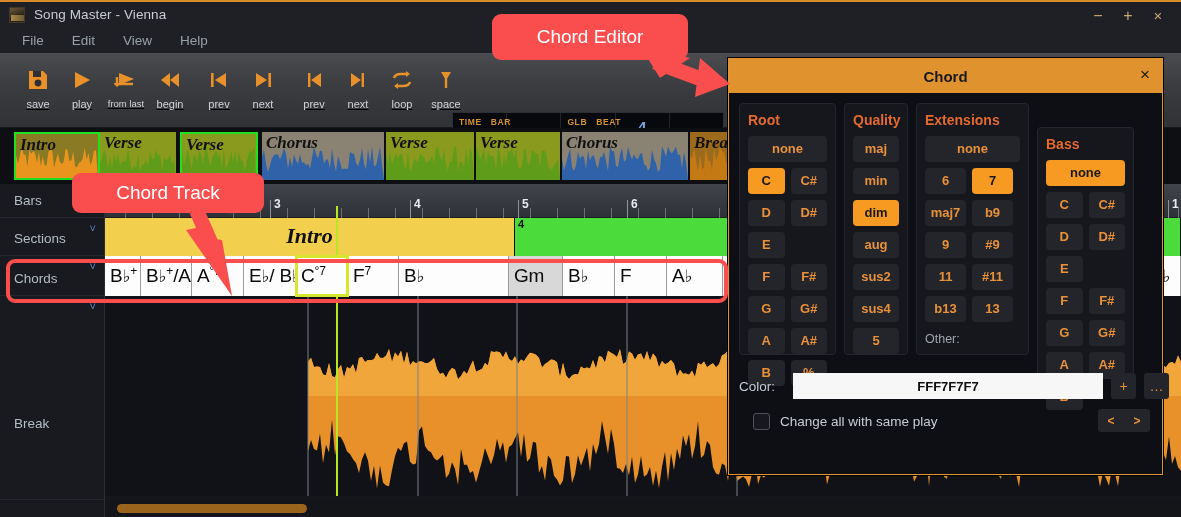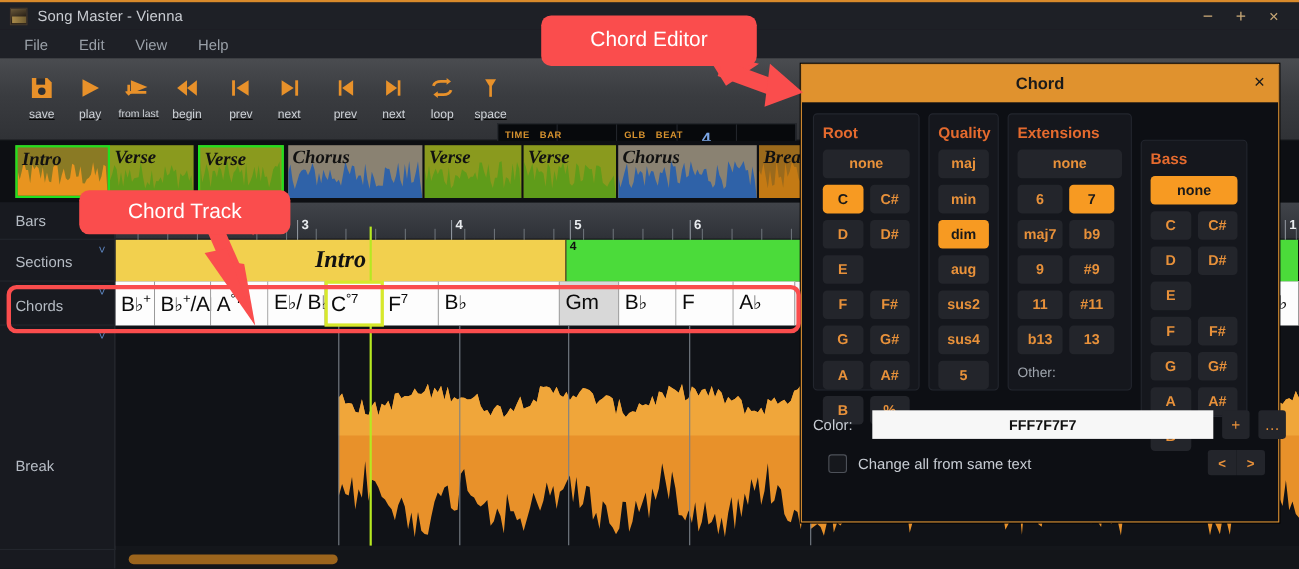--- a/index.html
+++ b/index.html
@@ -686,21 +686,21 @@
 
     <div class="colorrow">
       <div class="lab">Color:</div>
       <div class="colorfield">FFF7F7F7</div>
       <div class="sqbtn">+</div>
       <div class="sqbtn">…</div>
     </div>
 
     <div class="checkrow">
       <div class="cbox"></div>
-      <div class="ctxt">Change all from same text</div>
+      <div class="ctxt">Change all with same play</div>
     </div>
 
     <div class="navbtns">
       <div class="navbtn">&lt;</div>
       <div class="navbtn">&gt;</div>
     </div>
   </div>
 
   <div class="hlbox" style="left:6px; top:259px; width:722px; height:44px;"></div>
 

